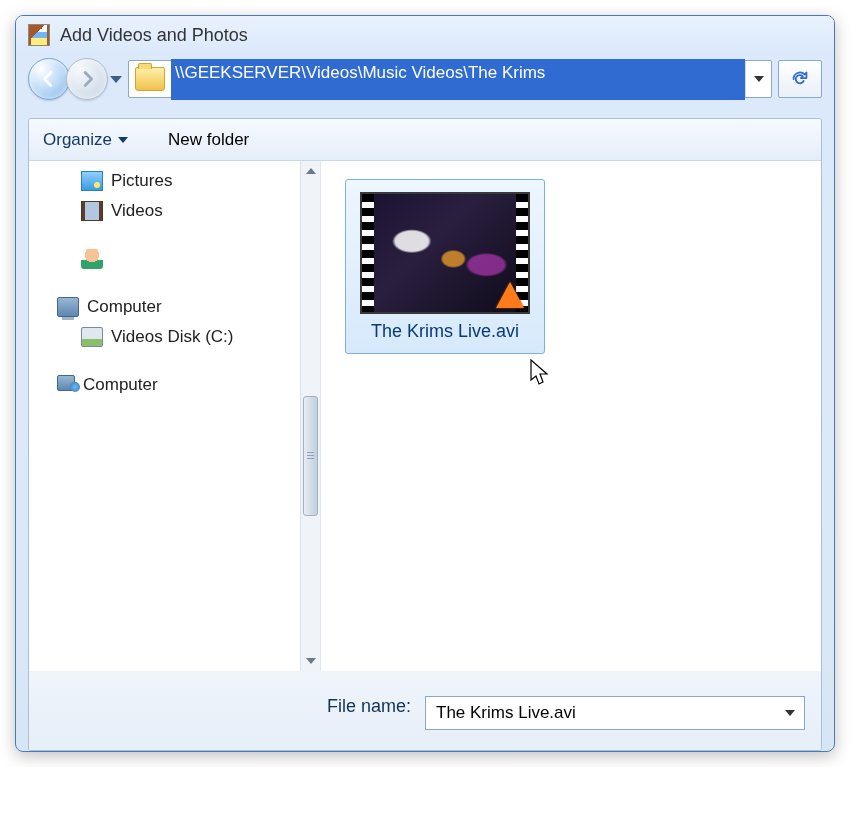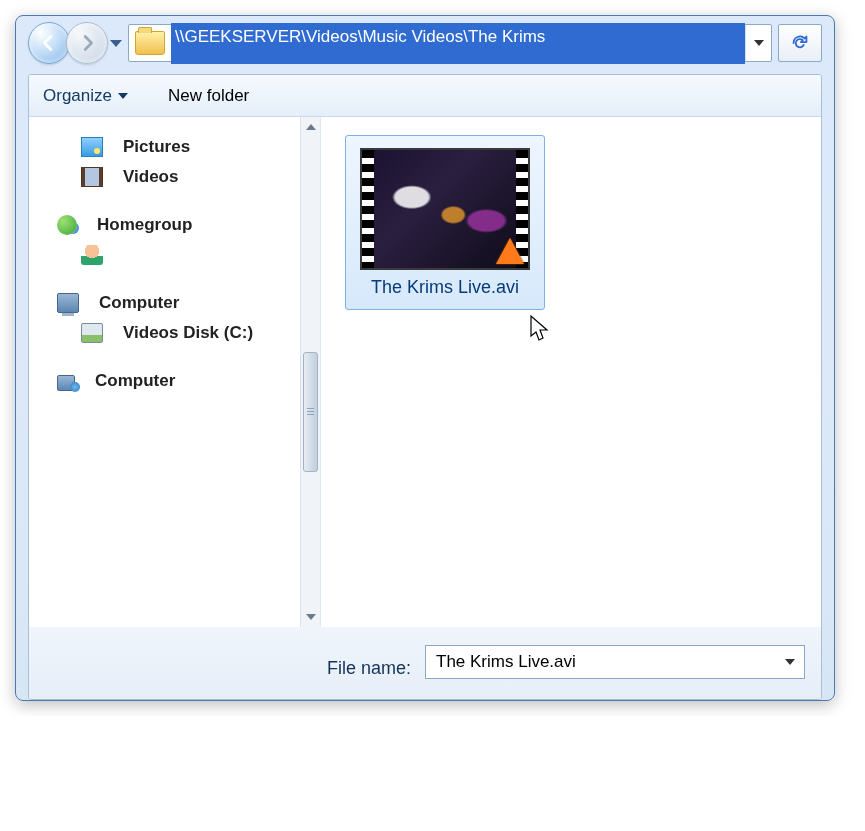--- a/index.html
+++ b/index.html
@@ -121,21 +121,21 @@
     width: 44px; height: 38px;
     border: 1px solid #8aa8c7;
     background: linear-gradient(to bottom,#fff,#e9eff7);
     border-radius: 2px;
     display: flex; align-items: center; justify-content: center;
   }
   .refresh svg { width: 22px; height: 22px; }
 
   
   .panel {
-    margin: 0 12px 0 12px;
+    margin: 8px 12px 0 12px;
     border: 1px solid #a9bfd6;
     border-radius: 3px;
     background: #fff;
     overflow: hidden;
   }
   .toolbar {
     height: 42px;
     background: linear-gradient(to bottom, #f6fafe, #e4eef9);
     border-bottom: 1px solid #cad8e8;
     display: flex;
@@ -165,28 +165,27 @@
     border-right: 1px solid #e1e7ee;
   }
   .tree {
     position: absolute;
     inset: 0 20px 0 0;
     overflow: hidden;
     padding: 10px 0 0 0;
   }
   .tree-item {
     display: flex;
-    align-items: flex-end;
-    gap: 20px;
+    align-items: flex-start;
+    gap: 8px;
     height: 30px;
     padding-left: 28px;
     font-size: 17px;
     color: #222;
     white-space: nowrap;
-    font-weight: bold;
   }
   .tree-item.sub { padding-left: 52px; }
   .tree-item.selected {
     background: linear-gradient(to bottom, #f4f7fb, #e6edf5);
     border-top: 1px solid #d2ddea;
     border-bottom: 1px solid #d2ddea;
   }
   .tree-gap { height: 18px; }
   .ico { width: 22px; height: 20px; display: inline-block; flex-shrink: 0; }
   .ico-pic { background: linear-gradient(to bottom,#8ed0ff,#3a9be0); border:1px solid #2d7fb8; position:relative; }
@@ -272,22 +271,22 @@
   }
   .file-label { font-size: 18px; color: #083a7a; line-height: 1.25; }
   .cursor {
     position:absolute;
     left: 208px; top: 198px;
   }
   .cursor svg{ width:22px; height:28px; }
 
   
   .footer {
-    display:flex; align-items:flex-end; gap: 14px;
-    padding: 18px 16px 20px 0;
+    display:flex; align-items:flex-start; gap: 14px;
+    padding: 25px 16px 20px 0;
     justify-content: flex-end;
     background: linear-gradient(to bottom, #f0f5fb, #e6eef8);
   }
   .footer-label { font-size: 18px; color: #123357; }
   .filename-box {
     width: 380px; height: 34px;
     border: 1px solid #8aa8c7;
     background: #fff;
     display:flex; align-items:center;
     padding: 0 4px 0 10px;
@@ -302,20 +301,24 @@
     border-left:5px solid transparent;
     border-right:5px solid transparent;
     border-top:6px solid #333;
   }
 </style>
 </head>
 <body>
 
 <div class="dialog">
 
+  <div class="titlebar">
+    <span class="app-icon"></span>
+    <span>Add Videos and Photos</span>
+  </div>
 
   <div class="navrow">
     <div class="navbtns">
       <div class="circle-btn">
         <svg viewBox="0 0 24 24">
             <path d="M14 5l-7 7 7 7" fill="none" stroke="#fff" stroke-width="3" stroke-linecap="round" stroke-linejoin="round"></path>
           </svg>
       </div>
       <div class="circle-btn fwd">
         <svg viewBox="0 0 24 24">
@@ -354,24 +357,20 @@
         <div class="tree" id="tree">
             <div class="tree-item sub">
               <span class="ico ico-pic"></span>
               <span>Pictures</span>
             </div>
             <div class="tree-item sub">
               <span class="ico ico-vid"></span>
               <span>Videos</span>
             </div>
             <div class="tree-gap"></div>
-            <div class="tree-item">
-              <span class="ico ico-home"></span>
-              <span>Homegroup</span>
-            </div>
             <div class="tree-item sub">
               <span class="ico ico-user"></span>
             </div>
             <div class="tree-gap"></div>
             <div class="tree-item">
               <span class="ico ico-comp"></span>
               <span>Computer</span>
             </div>
             <div class="tree-item sub">
               <span class="ico ico-disk"></span>

